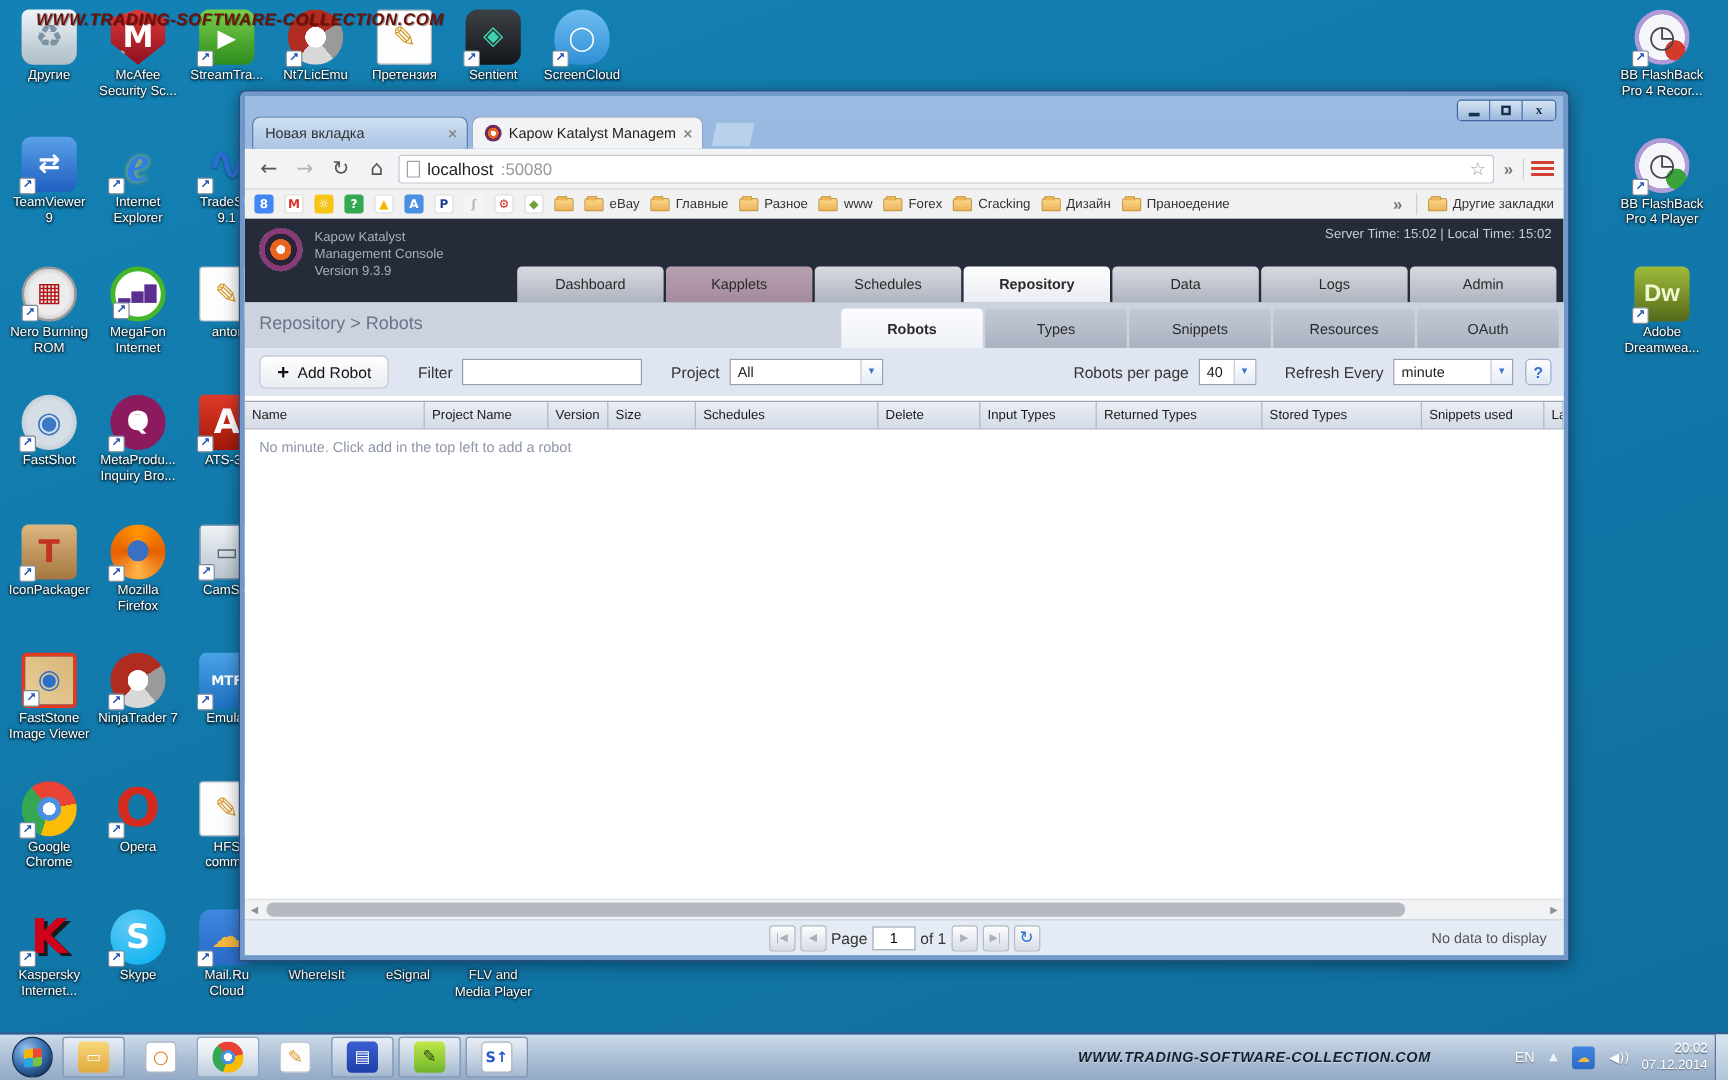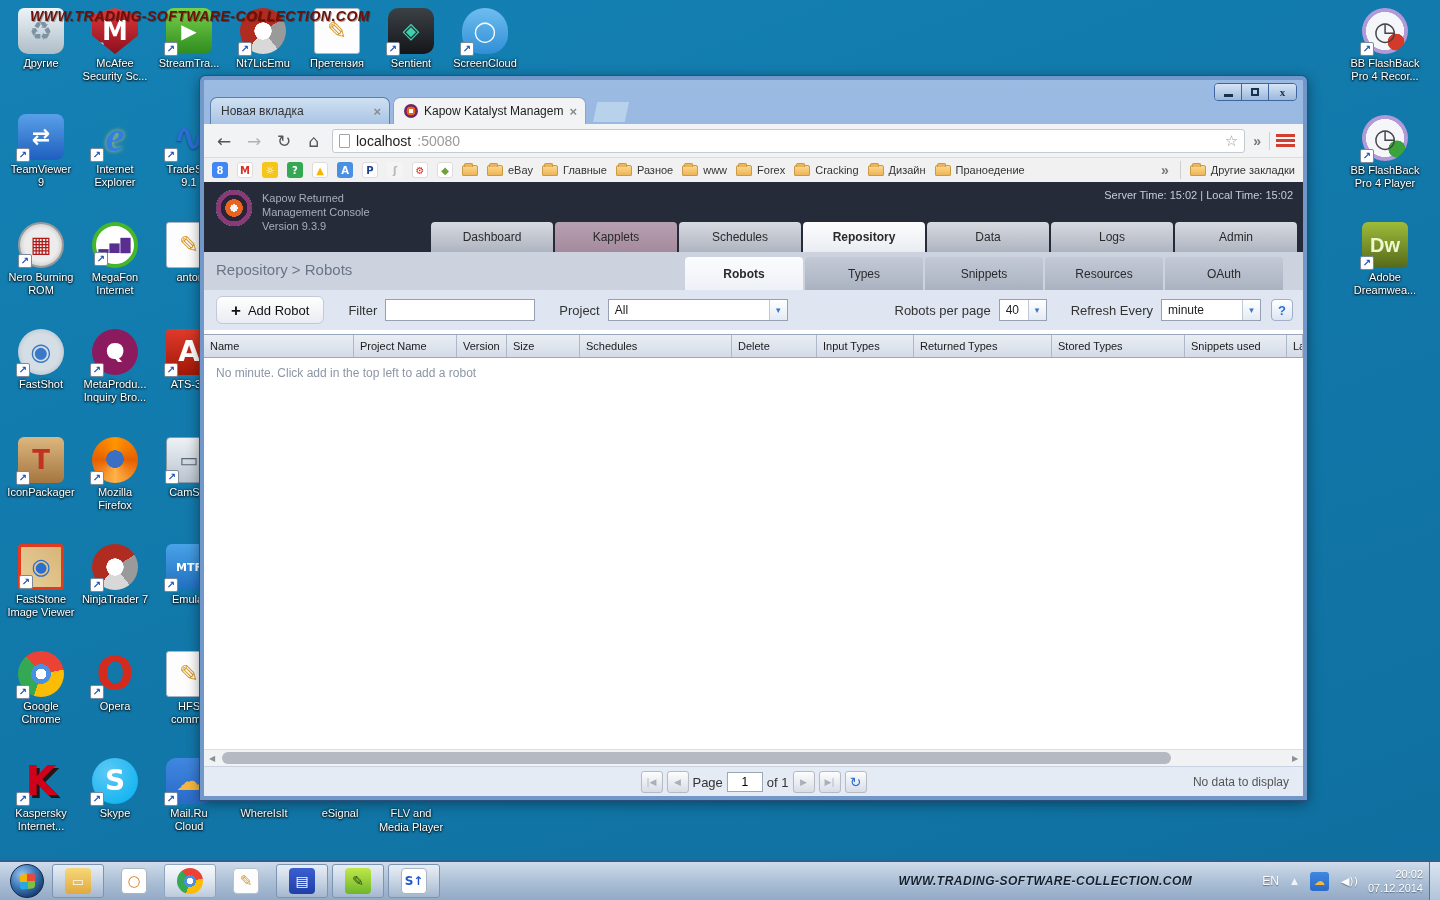--- a/index.html
+++ b/index.html
@@ -116,21 +116,21 @@
     background:radial-gradient(circle,#f5f5f5 0 14%,#e8641f 15% 34%,#2a2438 35% 52%,#8a3a76 53% 70%,#d8d8e0 71% 84%,#3a3a48 85%); }
   .ktitle { position:absolute; left:58px; top:9px; font-size:11px; line-height:14px; color:#a8aeb9; }
   .kserver { position:absolute; right:10px; top:7px; font-size:11px; color:#c8ccd6; }
   .ktabs { position:absolute; right:6px; bottom:0; display:flex; }
   .ktab { width:122px; height:30px; margin-left:2px; display:flex; align-items:center; justify-content:center; font-size:12px; color:#2a2a2a;
     background:linear-gradient(#d7dae0,#aeb4c0); border-radius:4px 4px 0 0; cursor:pointer; }
   .ktab.mauve { background:linear-gradient(#b7a0b0,#a48a9d); }
   .ktab.active { background:linear-gradient(#fdfdfe,#e9ecf2); font-weight:bold; }
   .kcrumb { height:38px; background:#ccd3df; position:relative; flex:none; }
   .kcrumbtxt { position:absolute; left:12px; top:9px; font-size:15px; color:#6a7486; }
-  .ksubtabs { position:absolute; right:20px; bottom:0; display:flex; }
+  .ksubtabs { position:absolute; right:4px; bottom:0; display:flex; }
   .kstab { width:118px; height:33px; margin-left:2px; display:flex; align-items:center; justify-content:center; font-size:12px; color:#2a2a2a;
     background:linear-gradient(#c3cad6,#aab2c1); border-radius:4px 4px 0 0; cursor:pointer; }
   .kstab.active { background:linear-gradient(#fbfcfe,#eef1f7); font-weight:bold; }
   .ktoolbar { height:44px; background:#dfe6f1; display:flex; align-items:center; flex:none; font-size:12px; color:#333; border-bottom:4px solid #fff; }
   .addrobot { margin-left:12px; height:28px; padding:0 14px; display:flex; align-items:center; gap:7px;
     background:linear-gradient(#fff,#e9ecf2); border:1px solid #c3c9d4; border-radius:6px; cursor:pointer; font-size:13px; color:#111; }
   .plus { font-weight:bold; font-size:17px; line-height:1; }
   .tlab { margin-left:24px; font-size:13px; color:#333; }
   .tinput { margin-left:8px; width:150px; height:22px; border:1px solid #95a0b4; background:#fff; font-size:12px; padding:0 4px; }
   .sel { margin-left:8px; height:22px; background:#fff; border:1px solid #95a0b4; display:inline-flex; align-items:center; cursor:pointer; }
@@ -505,21 +505,21 @@
       <span class="bmf">
         <span class="fold"></span>
         <span>Другие закладки</span>
       </span>
     </div>
 
   <div class="page">
     <div class="khead">
       <div class="klogo"></div>
       <div class="ktitle">
-        <div>Kapow Returned</div>
+        <div>Kapow Katalyst</div>
         <div>Management Console</div>
         <div>Version 9.3.9</div>
       </div>
       <div class="kserver">Server Time: 15:02 | Local Time: 15:02</div>
       <div class="ktabs" id="ktabs">
           <div class="ktab">Dashboard</div>
           <div class="ktab mauve">Kapplets</div>
           <div class="ktab">Schedules</div>
           <div class="ktab active">Repository</div>
           <div class="ktab">Data</div>
@@ -538,21 +538,21 @@
         </div>
     </div>
     <div class="ktoolbar">
       <div class="addrobot">
         <span class="plus">+</span>
         <span>Add Robot</span>
       </div>
       <span class="tlab">Filter</span>
       <input class="tinput" value="" style="">
       <span class="tlab">Project</span>
-      <div class="sel" style="width:180px">
+      <div class="sel" style="width:128px">
         <span class="val">All</span>
         <span class="arr">▾</span>
       </div>
       <span class="spacer"></span>
       <span class="tlab">Robots per page</span>
       <div class="sel" style="width:48px">
         <span class="val">40</span>
         <span class="arr">▾</span>
       </div>
       <span class="tlab">Refresh Every</span>

